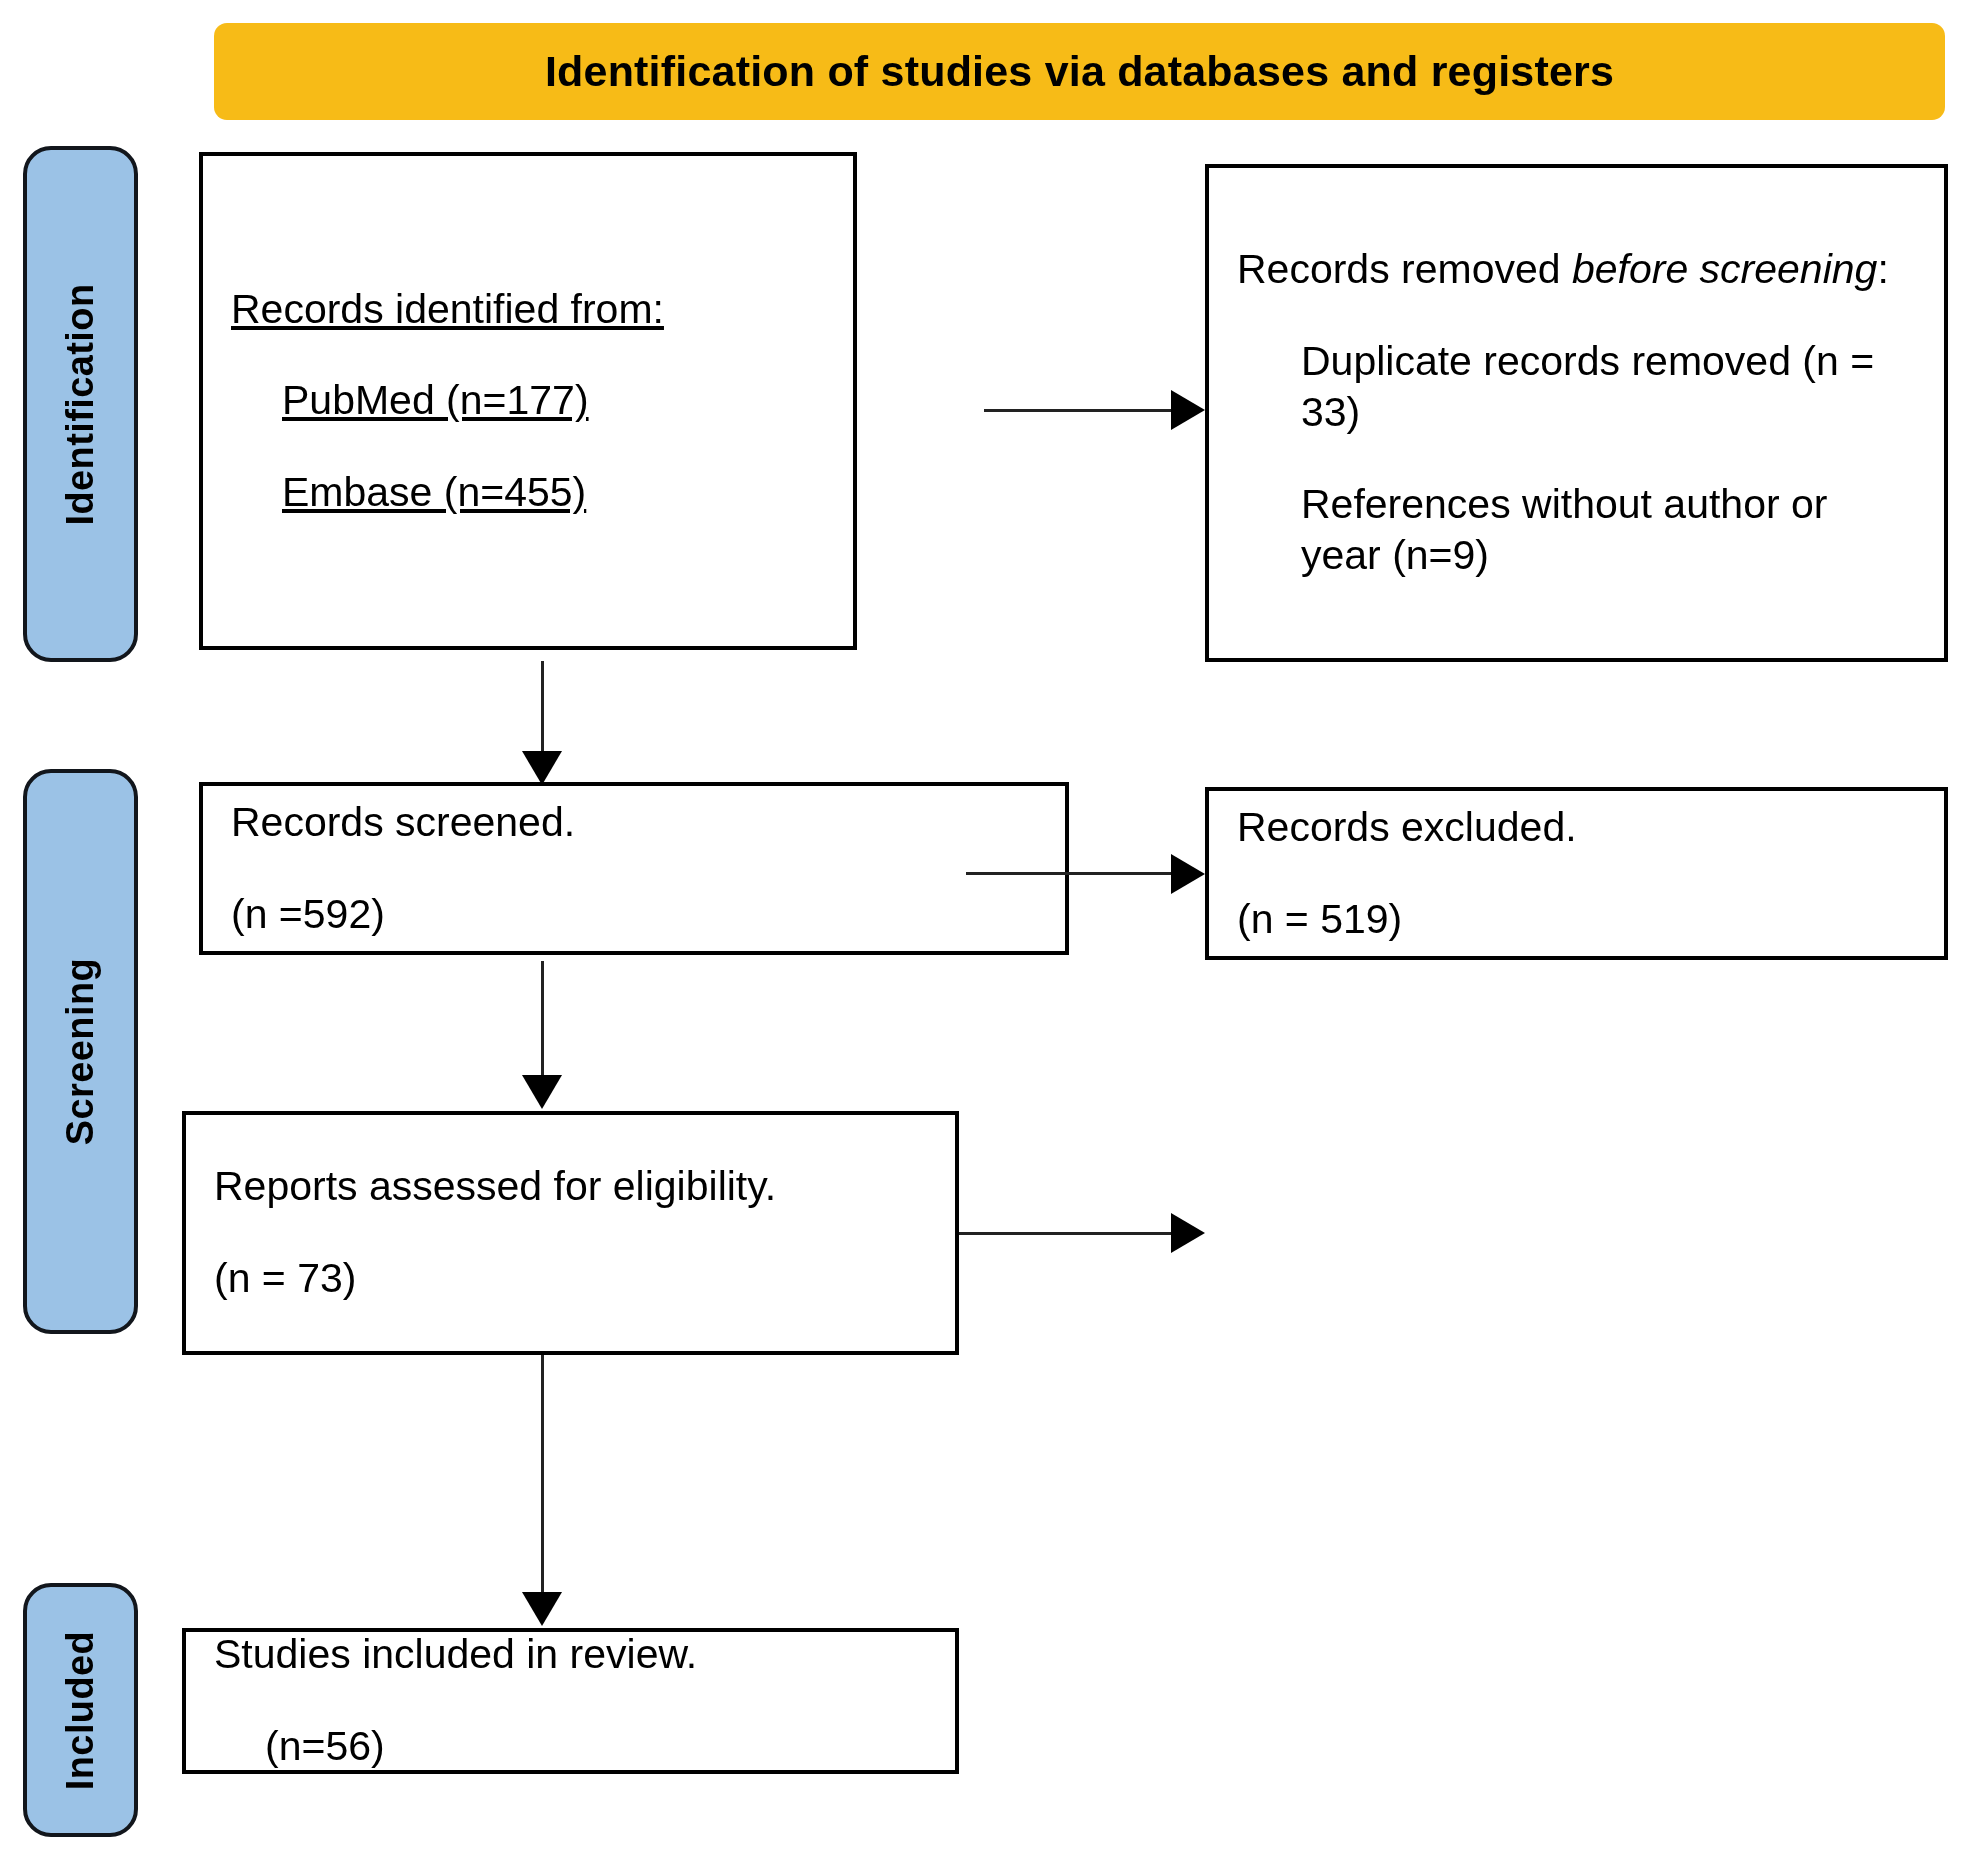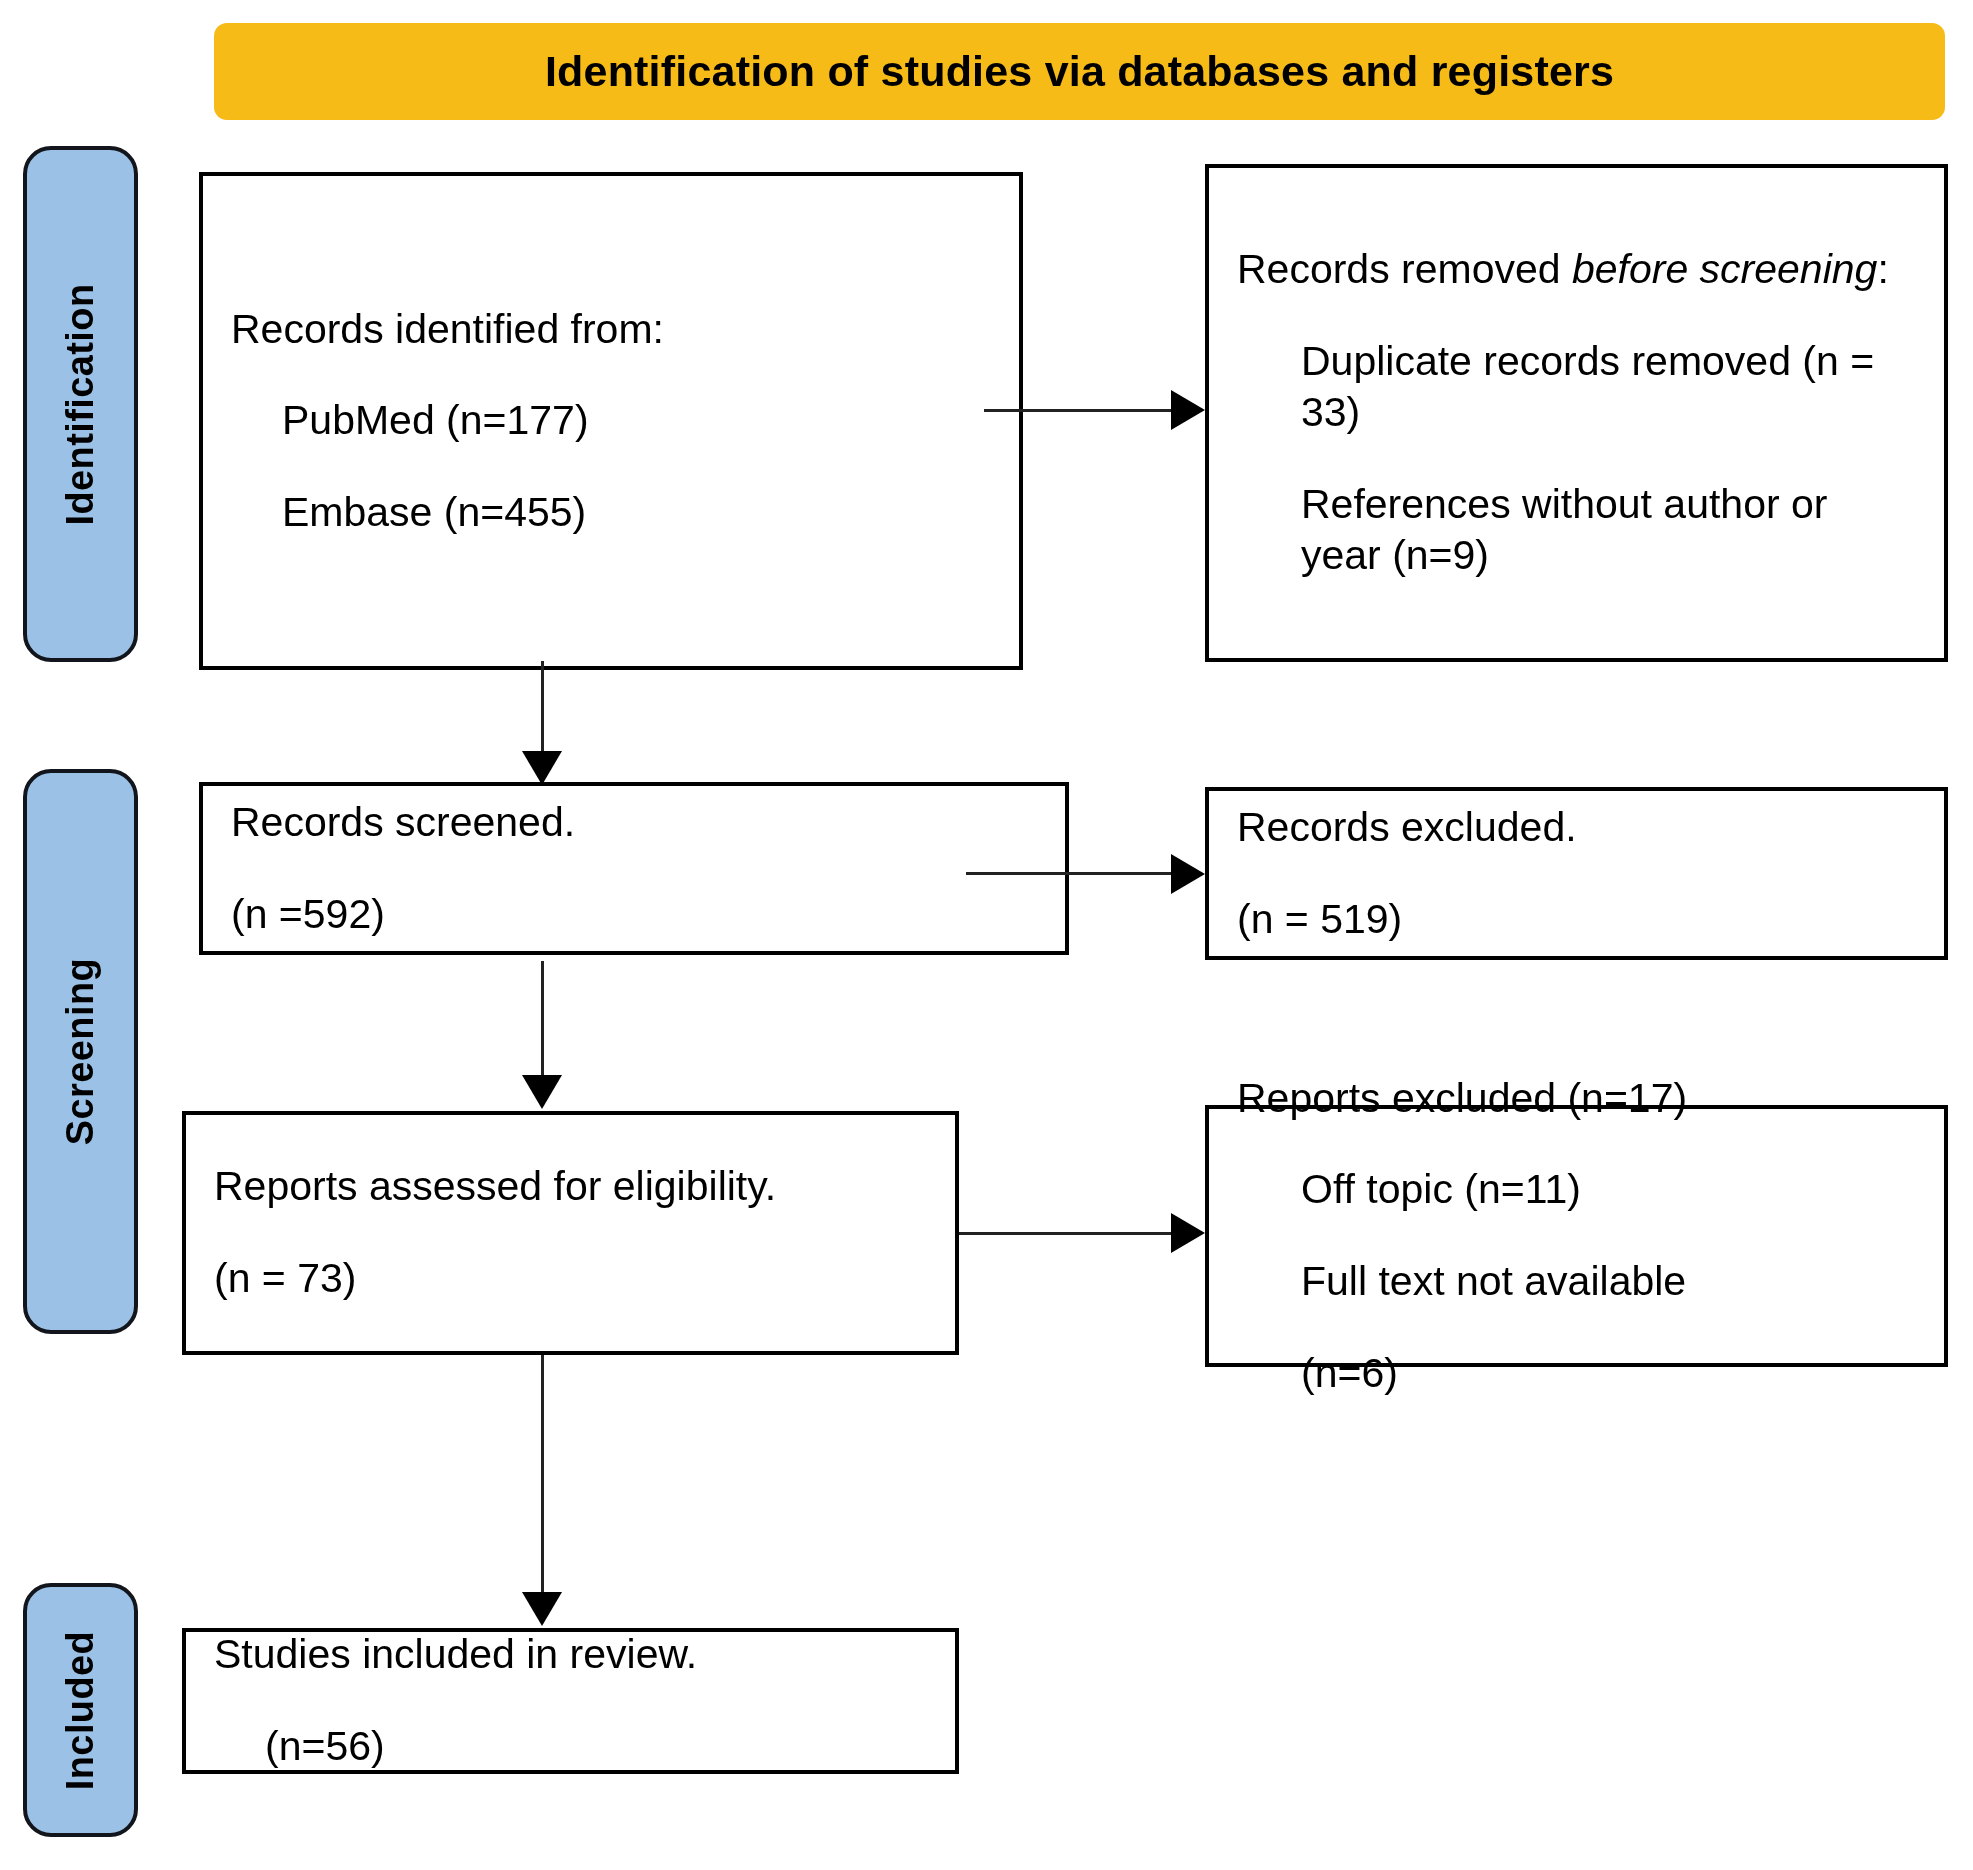--- a/index.html
+++ b/index.html
@@ -85,21 +85,21 @@
   .flow-line.wrap { white-space: normal; }
   .flow-line.indent { padding-left: 64px; }
   .flow-line.indent-sm { padding-left: 51px; }
   .flow-line.hang {
     padding-left: 64px;
     text-indent: 0;
     white-space: normal;
   }
   .flow-line i { font-style: italic; }
 
-  #box-identified        { left: 199px;  top: 172px;  width: 824px;  height: 498px; }
+  #box-identified        { left: 199px;  top: 152px;  width: 658px;  height: 498px; text-decoration: underline; }
   #box-removed           { left: 1205px; top: 164px;  width: 743px;  height: 498px; }
   #box-screened          { left: 199px;  top: 782px;  width: 870px;  height: 173px; }
   #box-records-excluded  { left: 1205px; top: 787px;  width: 743px;  height: 173px; }
   #box-eligibility       { left: 182px;  top: 1111px; width: 777px;  height: 244px; }
   #box-reports-excluded  { left: 1205px; top: 1105px; width: 743px;  height: 262px; }
   #box-included          { left: 182px;  top: 1628px; width: 777px;  height: 146px; justify-content: center; }
 
   
   .conn { position: absolute; }
   .conn-line-h {
@@ -166,26 +166,20 @@
   <div class="flow-box" id="box-records-excluded">
     <div class="flow-line">Records excluded.</div>
     <div class="flow-line">(n = 519)</div>
   </div>
 
   <div class="flow-box" id="box-eligibility">
     <div class="flow-line">Reports assessed for eligibility.</div>
     <div class="flow-line">(n = 73)</div>
   </div>
 
-  <div class="flow-box" id="box-reports-excluded">
-    <div class="flow-line">Reports excluded (n=17)</div>
-    <div class="flow-line indent">Off topic (n=11)</div>
-    <div class="flow-line indent">Full text not available</div>
-    <div class="flow-line indent">(n=6)</div>
-  </div>
 
   <div class="flow-box" id="box-included">
     <div class="flow-line">Studies included in review.</div>
     <div class="flow-line indent-sm">(n=56)</div>
   </div>
 
   <div class="conn">
     <div class="conn-line-h" style="left:984px; top:409px; width:188px;"></div>
     <div class="arrow-right" style="left:1171px; top:390px;"></div>
   </div>

